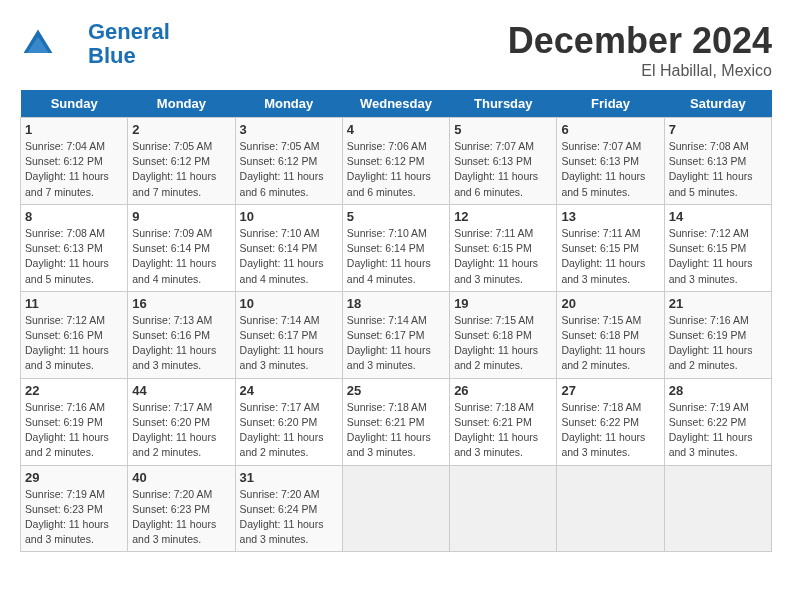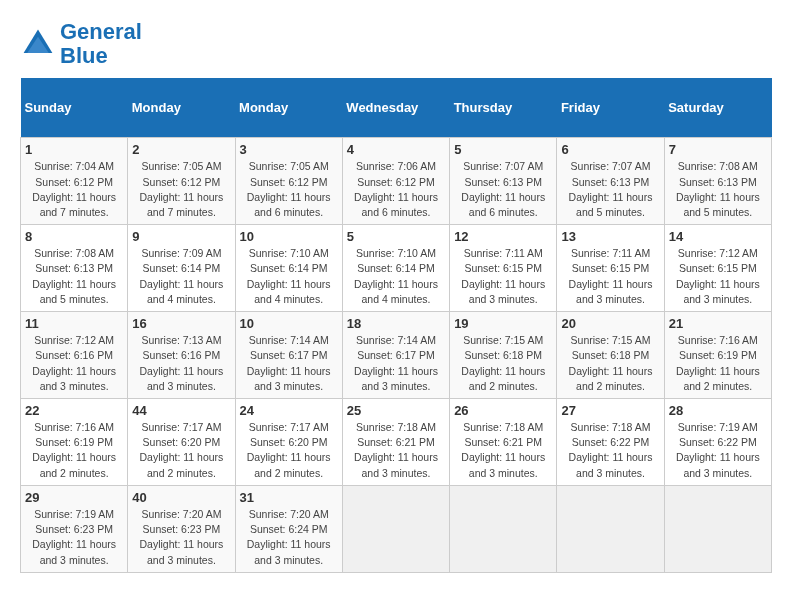--- a/index.html
+++ b/index.html
@@ -21,20 +21,21 @@
       align-items: center;
     }
     .logo-text {
       font-size: 22px;
       font-weight: bold;
       color: #333;
       line-height: 1.1;
     }
     .logo-text span {
       color: #1a6fb5;
+      margin-left: 28px;
     }
     .logo-icon {
       width: 36px;
       height: 36px;
       margin-right: 4px;
     }
     .title-block {
       text-align: right;
     }
     .month-title {
@@ -47,22 +48,22 @@
       color: #555;
     }
     table {
       width: 100%;
       border-collapse: collapse;
       font-size: 11px;
     }
     thead tr th {
       background-color: #1a6fb5;
       color: #fff;
-      padding: 22px 4px;
-      text-align: left;
+      padding: 6px 4px;
+      text-align: center;
       font-size: 13px;
       font-weight: bold;
     }
     tbody tr td {
       border: 1px solid #ccc;
       vertical-align: top;
       padding: 4px;
       width: calc(100% / 7);
       min-height: 75px;
       background: #fff;
@@ -74,40 +75,43 @@
       font-size: 13px;
       font-weight: bold;
       color: #333;
       display: block;
       margin-bottom: 2px;
     }
     .day-info {
       color: #444;
       font-size: 10.5px;
       line-height: 1.45;
-      text-align: center;
     }
     td.empty {
       background: #f0f0f0 !important;
     }
   </style>
 </head>
 <body>
 
 <div class="header">
   <div class="logo">
     <svg class="logo-icon" viewBox="0 0 40 40">
       <polygon points="20,4 36,30 4,30" fill="#1a6fb5"></polygon>
       <polygon points="20,12 32,30 8,30" fill="#5aa0e0" opacity="0.5"></polygon>
     </svg>
     <div class="logo-text">
       <div><span>General</span></div>
       <div><span>Blue</span></div>
     </div>
   </div>
+  <div class="title-block">
+    <div class="month-title">December 2024</div>
+    <div class="location">El Habillal, Mexico</div>
+  </div>
 </div>
 
 <table>
   <thead>
     <tr>
     <th>Sunday</th>
         <th>Monday</th>
         <th>Monday</th>
         <th>Wednesday</th>
         <th>Thursday</th>

